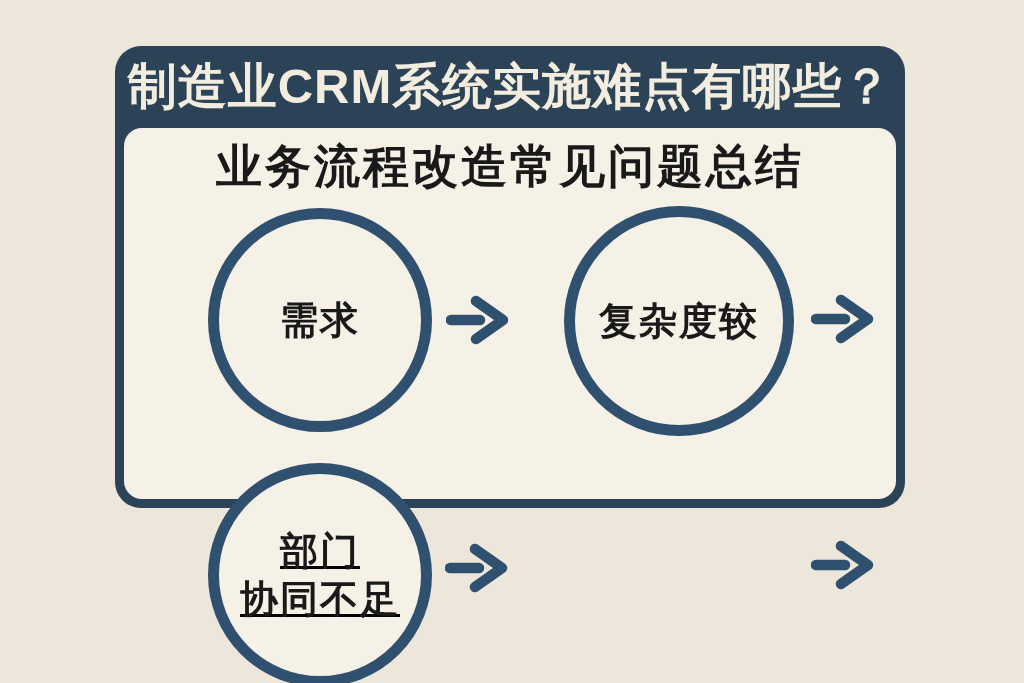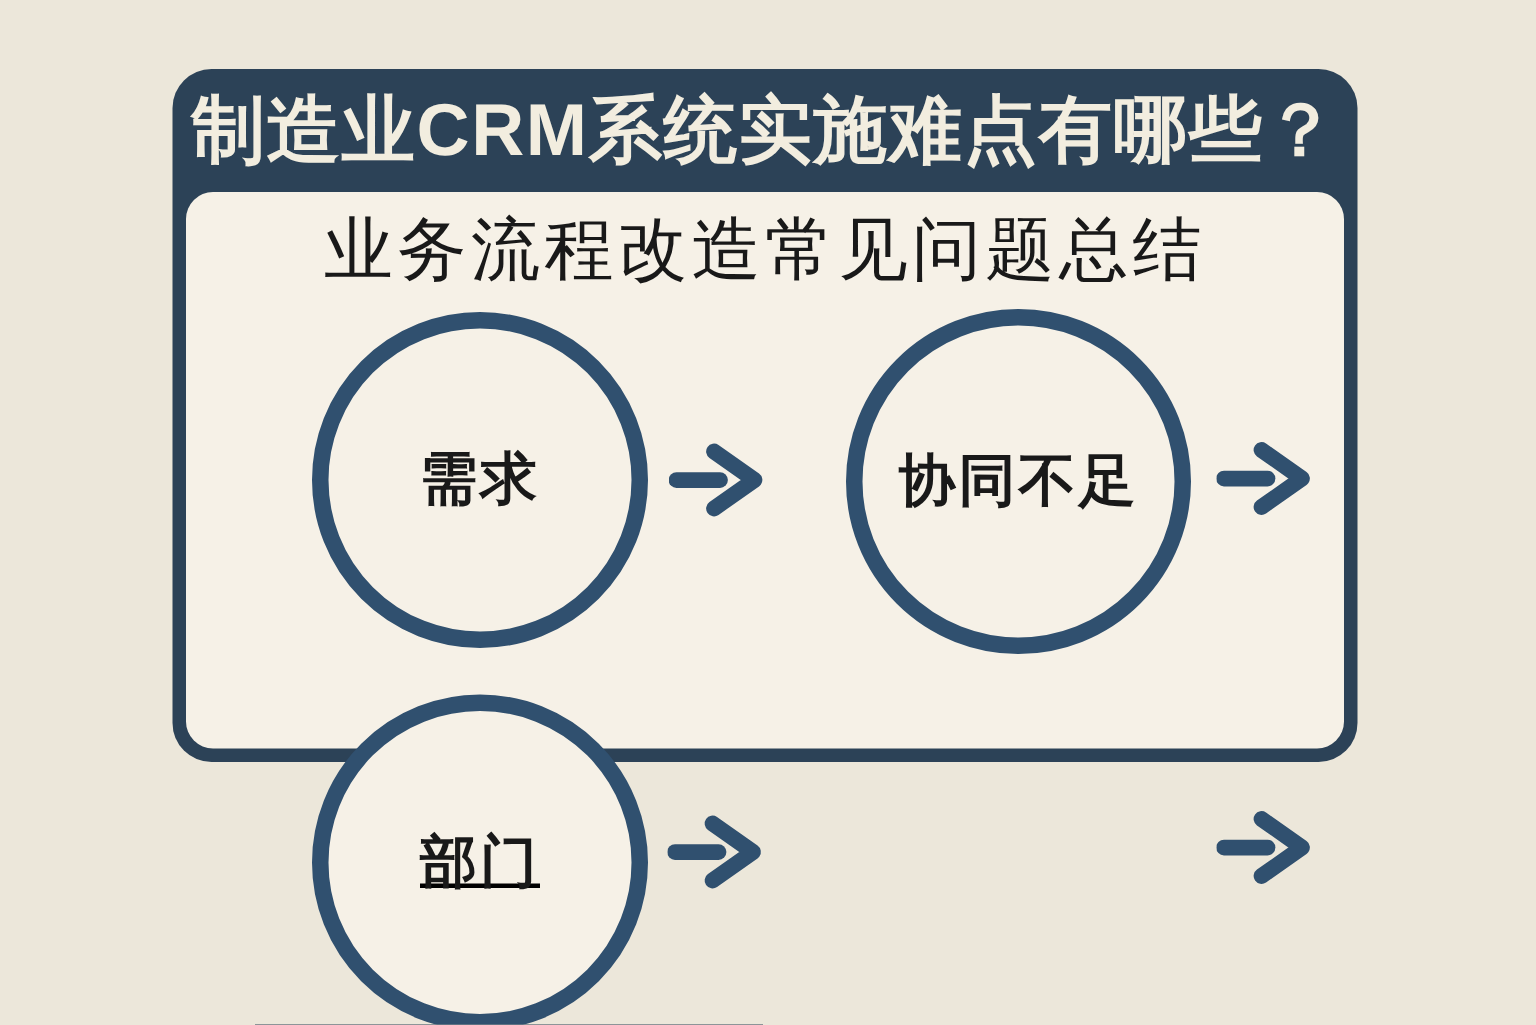--- a/index.html
+++ b/index.html
@@ -35,21 +35,21 @@
   }
   .card-body{
     position:absolute;left:9px;right:9px;top:82px;bottom:9px;
     background:var(--body-bg);
     border-radius:18px;
   }
   .subtitle{
     position:absolute;left:0;top:8px;width:100%;
     text-align:center;
     color:var(--node-text);
-    font-size:46px;font-weight:400;letter-spacing:3px;
+    font-size:46px;font-weight:700;letter-spacing:3px;
     white-space:nowrap;
   }
   .circle{
     position:absolute;
     border:11px solid var(--accent-navy);
     border-radius:50%;
     background:var(--body-bg);
     display:flex;flex-direction:column;align-items:center;justify-content:center;
     text-align:center;
   }
@@ -96,33 +96,34 @@
       </div>
 
       <div class="arrow a1">
         <svg viewBox="0 0 64 56" aria-hidden="true">
             <path d="M5 28 H34"></path>
             <path d="M30 9 L57 28 L30 47"></path>
           </svg>
       </div>
 
       <div class="circle c2">
-        <span class="cline">协同不足</span>
+        <span class="cline">复杂度较</span>
 
       </div>
 
       <div class="arrow a2">
         <svg viewBox="0 0 64 56" aria-hidden="true">
             <path d="M5 28 H34"></path>
             <path d="M30 9 L57 28 L30 47"></path>
           </svg>
       </div>
 
       <div class="circle c3">
         <span class="cline">部门</span>
+        <span class="cline">协同不足</span>
 
       </div>
 
       <div class="arrow a3">
         <svg viewBox="0 0 64 56" aria-hidden="true">
             <path d="M5 28 H34"></path>
             <path d="M30 9 L57 28 L30 47"></path>
           </svg>
       </div>
 

